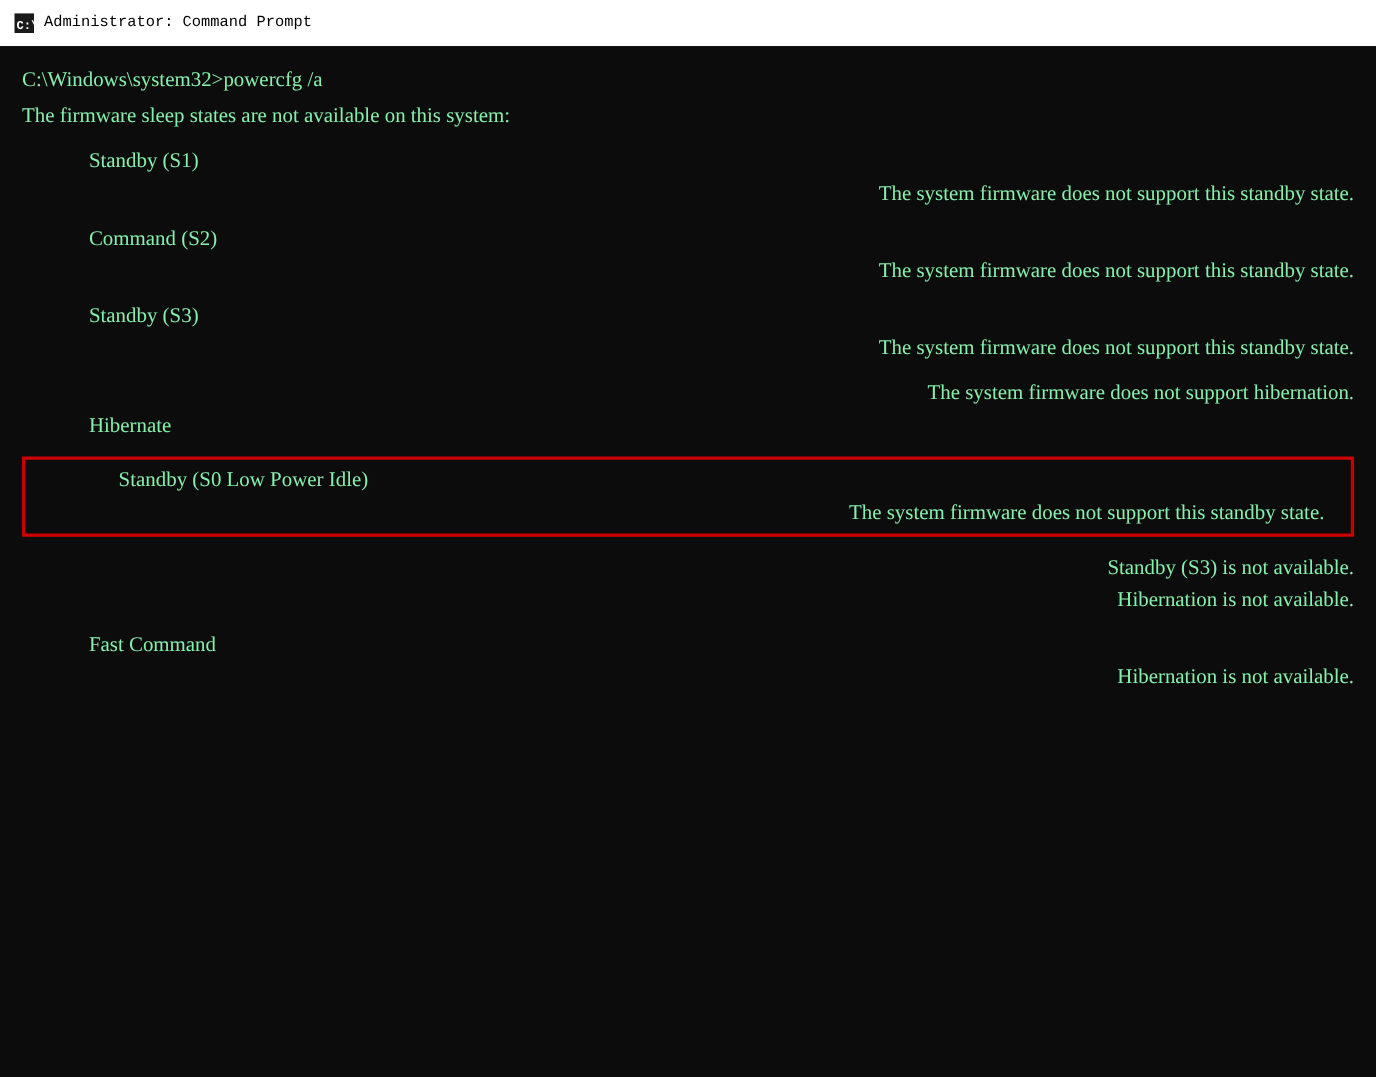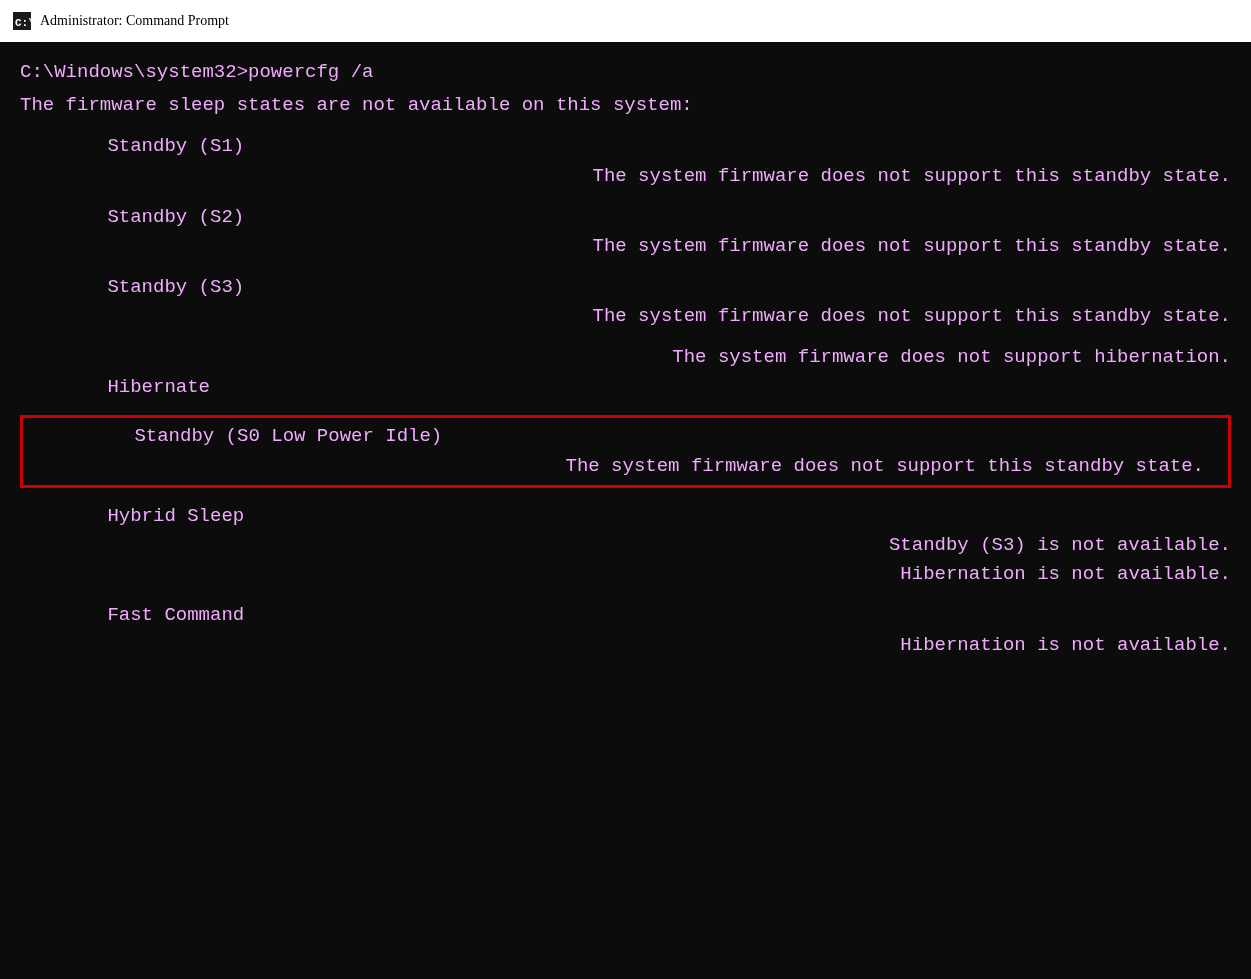--- a/index.html
+++ b/index.html
@@ -28,33 +28,33 @@
     .title-bar-icon {
       width: 20px;
       height: 20px;
       display: flex;
       align-items: center;
       justify-content: center;
       flex-shrink: 0;
     }
 
     .title-bar-text {
-      font-family: Liberation Serif, serif;
+      font-family: Liberation Mono, monospace;
       font-size: 14px;
       color: #000;
       font-weight: normal;
     }
 
     .terminal {
       background: #0c0c0c;
-      color: #f0abfc;
+      color: #86efac;
       padding: 16px 20px;
       font-size: 19px;
       line-height: 1.55;
-      font-family: Liberation Mono, monospace;
+      font-family: Liberation Serif, serif;
       height: calc(979px - 42px);
       overflow: hidden;
     }
 
     .line {
       white-space: pre;
       display: block;
     }
 
     .indent1 {
@@ -97,39 +97,38 @@
 <div class="terminal">
 
   <span class="line prompt-line">C:\Windows\system32&gt;powercfg /a</span>
   <span class="line">The firmware sleep states are not available on this system:</span>
 
   <div class="spacer"></div>
   <span class="line indent1">    Standby (S1)</span>
   <span class="line indent2">        The system firmware does not support this standby state.</span>
 
   <div class="spacer"></div>
-  <span class="line indent1">    Standby (S2)</span>
+  <span class="line indent1">    Command (S2)</span>
   <span class="line indent2">        The system firmware does not support this standby state.</span>
 
   <div class="spacer"></div>
   <span class="line indent1">    Standby (S3)</span>
   <span class="line indent2">        The system firmware does not support this standby state.</span>
 
   <div class="spacer"></div>
   <span class="line indent2">        The system firmware does not support hibernation.</span>
   <span class="line indent1">    Hibernate</span>
 
   <div class="spacer"></div>
   <div class="highlighted-box">
     <span class="line indent1">    Standby (S0 Low Power Idle)</span>
     <span class="line indent2">        The system firmware does not support this standby state.</span>
   </div>
 
   <div class="spacer"></div>
-  <span class="line indent1">    Hybrid Sleep</span>
   <span class="line indent2">        Standby (S3) is not available.</span>
   <span class="line indent2">        Hibernation is not available.</span>
 
   <div class="spacer"></div>
   <span class="line indent1">    Fast Command</span>
   <span class="line indent2">        Hibernation is not available.</span>
 
 </div>
 
 </body></html>

